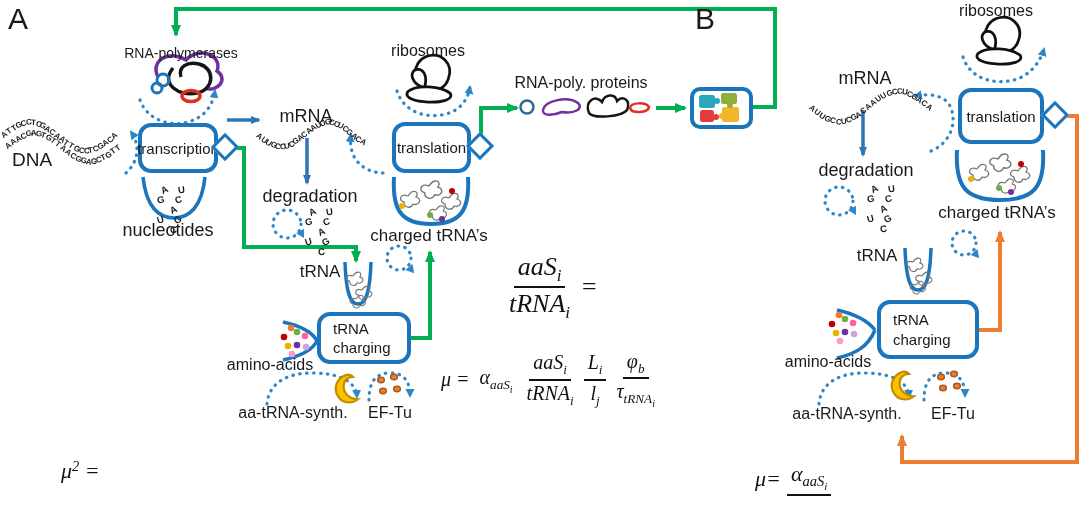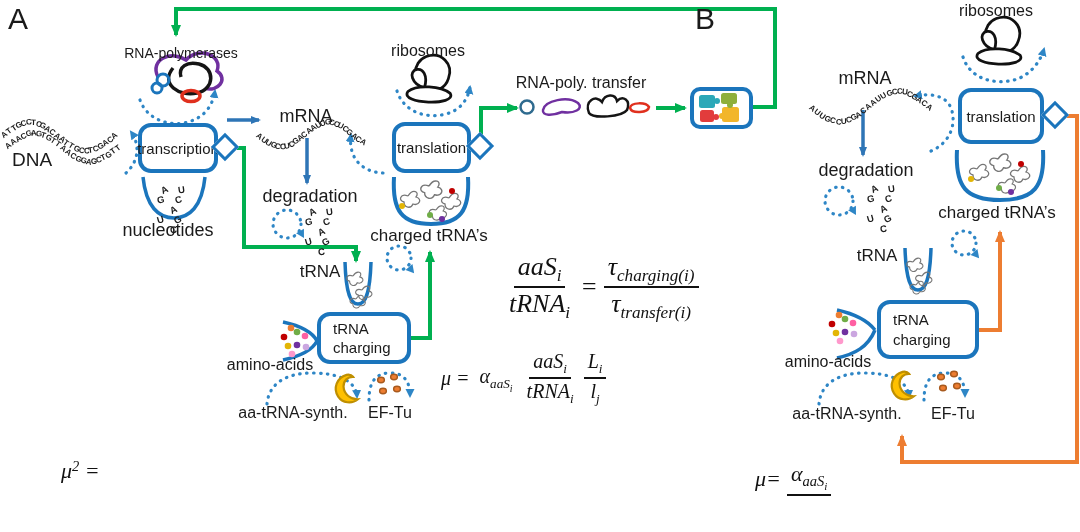--- a/index.html
+++ b/index.html
@@ -205,21 +205,21 @@
 
   <div class="lbl corner" style="left:8px;top:2px;">A</div>
   <div class="lbl corner" style="left:695px;top:2px;">B</div>
 
   <div class="lbl" style="left:181px;top:45px;font-size:14px;">RNA-polymerases</div>
   <div class="lbl" style="left:32px;top:149px;font-size:19px;">DNA</div>
   <div class="lbl" style="left:168px;top:220px;font-size:18px;">nucleotides</div>
   <div class="lbl" style="left:306px;top:106px;font-size:18px;">mRNA</div>
   <div class="lbl" style="left:310px;top:186px;font-size:18px;">degradation</div>
   <div class="lbl" style="left:428px;top:42px;font-size:16px;">ribosomes</div>
-  <div class="lbl" style="left:581px;top:74px;font-size:16px;">RNA-poly. transfer</div>
+  <div class="lbl" style="left:581px;top:74px;font-size:16px;">RNA-poly. proteins</div>
   <div class="lbl" style="left:429px;top:226px;font-size:17px;">charged tRNA’s</div>
   <div class="lbl" style="left:320px;top:262px;font-size:17px;">tRNA</div>
   <div class="lbl" style="left:270px;top:356px;font-size:16px;">amino-acids</div>
   <div class="lbl" style="left:293px;top:404px;font-size:16px;">aa-tRNA-synth.</div>
   <div class="lbl" style="left:390px;top:404px;font-size:16px;">EF-Tu</div>
 
   <div class="lbl" style="left:996px;top:2px;font-size:16px;">ribosomes</div>
   <div class="lbl" style="left:865px;top:68px;font-size:18px;">mRNA</div>
   <div class="lbl" style="left:866px;top:160px;font-size:18px;">degradation</div>
   <div class="lbl" style="left:997px;top:203px;font-size:17px;">charged tRNA’s</div>
@@ -382,38 +382,38 @@
       <div><span style="transform: rotate(-8deg);">G</span><span style="width: 4px; visibility: hidden;">&nbsp;</span><span style="transform: rotate(-16deg);">C</span><span style="width: 4px; visibility: hidden;">&nbsp;</span><span style="transform: rotate(-26deg);">A</span></div>
       <div><span style="transform: rotate(-16deg);">U</span><span style="width: 4px; visibility: hidden;">&nbsp;</span><span style="transform: rotate(-26deg);">G</span><span style="width: 4px; visibility: hidden;">&nbsp;</span><span style="transform: rotate(-8deg);">C</span></div>
     </div>
 
   <div class="formula" style="left:502px;top:252px;font-size:26px;">
       <span class="frac">
         <span class="fn"><span class="tk l0">aaS</span><span class="tk l1">i</span></span>
         <span class="fd"><span class="tk l0">tRNA</span><span class="tk l1">i</span></span>
       </span>
       <span class="fseg"><span class="tk l0">=</span></span>
-      <span class="frac">
-        <span class="fn"><span class="tk l0">τ</span><span class="tk l1">charging(i)</span></span>
-        <span class="fd"><span class="tk l0">τ</span><span class="tk l1">transfer(i)</span></span>
-      </span>
     </div>
   <div class="formula" style="left:438px;top:350px;font-size:20px;">
       <span class="fseg"><span class="tk l0">μ =</span></span>
       <span class="frac">
         <span class="fd"><span class="tk l0">α</span><span class="tk l1">aaS</span><span class="tk l2">i</span></span>
       </span>
       <span class="frac">
         <span class="fn"><span class="tk l0">aaS</span><span class="tk l1">i</span></span>
         <span class="fd"><span class="tk l0">tRNA</span><span class="tk l1">i</span></span>
       </span>
       <span class="frac">
         <span class="fn"><span class="tk l0">L</span><span class="tk l1">i</span></span>
         <span class="fd"><span class="tk l0">l</span><span class="tk l1">j</span></span>
       </span>
+      <span class="frac">
+        <span class="fn"><span class="tk l0">φ</span><span class="tk l1">b</span></span>
+        <span class="fd"><span class="tk l0">τ</span><span class="tk l1">tRNA</span><span class="tk l2">i</span></span>
+      </span>
     </div>
   <div class="formula" style="left:58px;top:458px;font-size:22px;">
       <span class="fseg"><span class="tk l0">μ</span><span class="tk lsup">2</span><span class="tk l0"> =</span></span>
       <span class="frac">
       </span>
     </div>
   <div class="formula" style="left:752px;top:462px;font-size:22px;">
       <span class="fseg"><span class="tk l0">μ=</span></span>
       <span class="frac">
         <span class="fn"><span class="tk l0">α</span><span class="tk l1">aaS</span><span class="tk l2">i</span></span>

